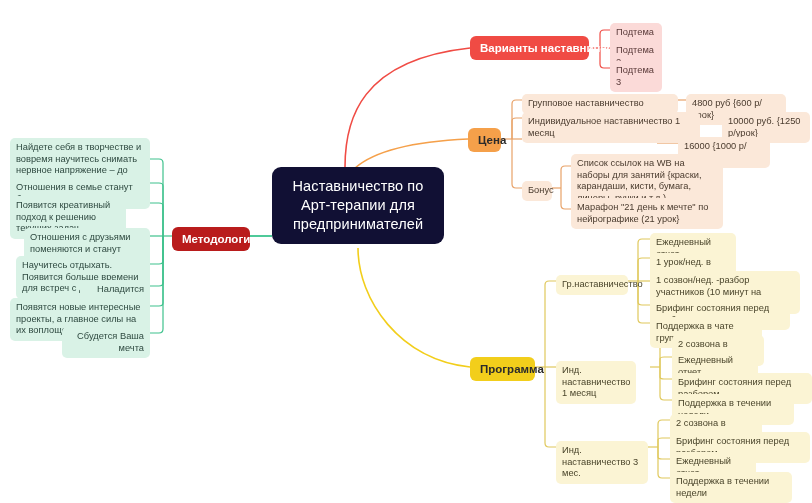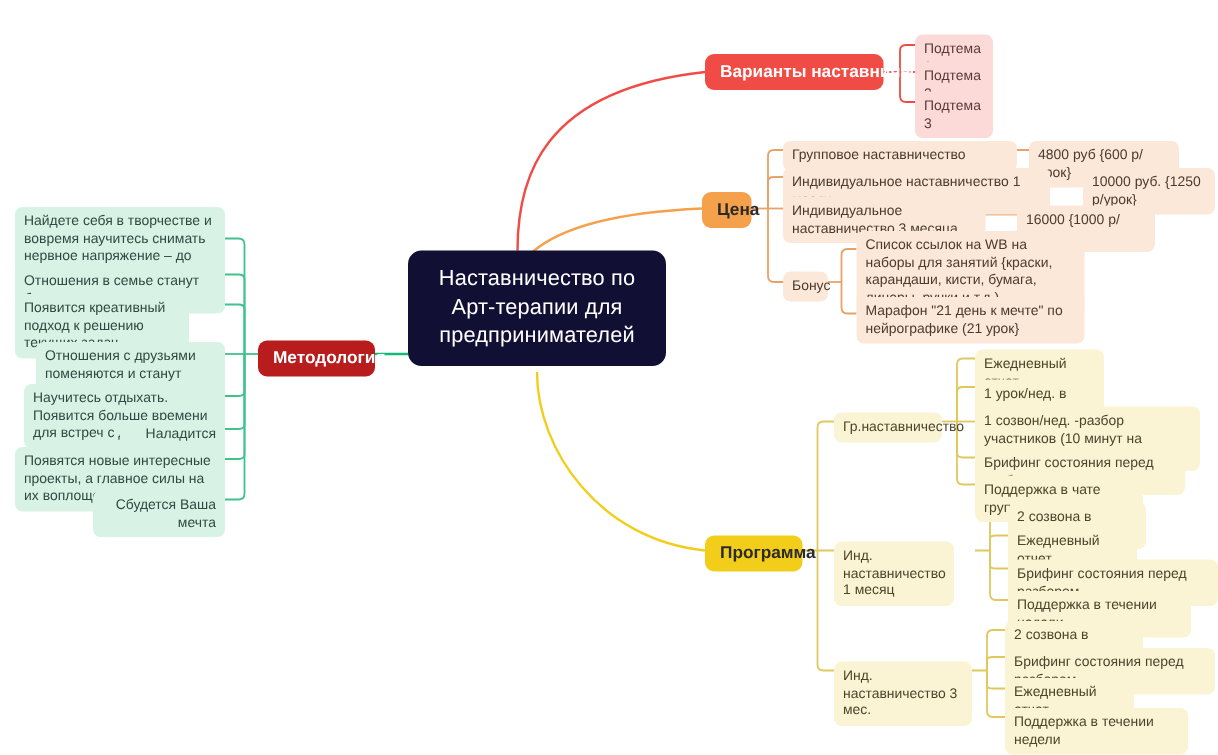--- a/index.html
+++ b/index.html
@@ -155,23 +155,20 @@
     <span>4800 руб {600 р/урок}</span>
   </div>
 
   <div class="node leaf orange ta-left" style="left:522px;top:112px;width:178px;">
     <span>Индивидуальное наставничество 1 месяц</span>
   </div>
   <div class="node leaf orange ta-left" style="left:722px;top:112px;width:88px;">
     <span>10000 руб. {1250 р/урок}</span>
   </div>
 
-  <div class="node leaf orange ta-left" style="left:522px;top:131px;width:135px;">
-    <span>Индивидуальное наставничество 3 месяца</span>
-  </div>
   <div class="node leaf orange ta-left" style="left:678px;top:137px;width:92px;">
     <span>16000 {1000 р/урок)</span>
   </div>
 
   <div class="node leaf orange ta-left" style="left:522px;top:181px;width:30px;">
     <span>Бонус</span>
   </div>
   <div class="node leaf orange ta-left" style="left:571px;top:154px;width:152px;">
     <span>Список ссылок на WB  на наборы для занятий {краски, карандаши, кисти, бумага, линеры, ручки и т.д.)</span>
   </div>

